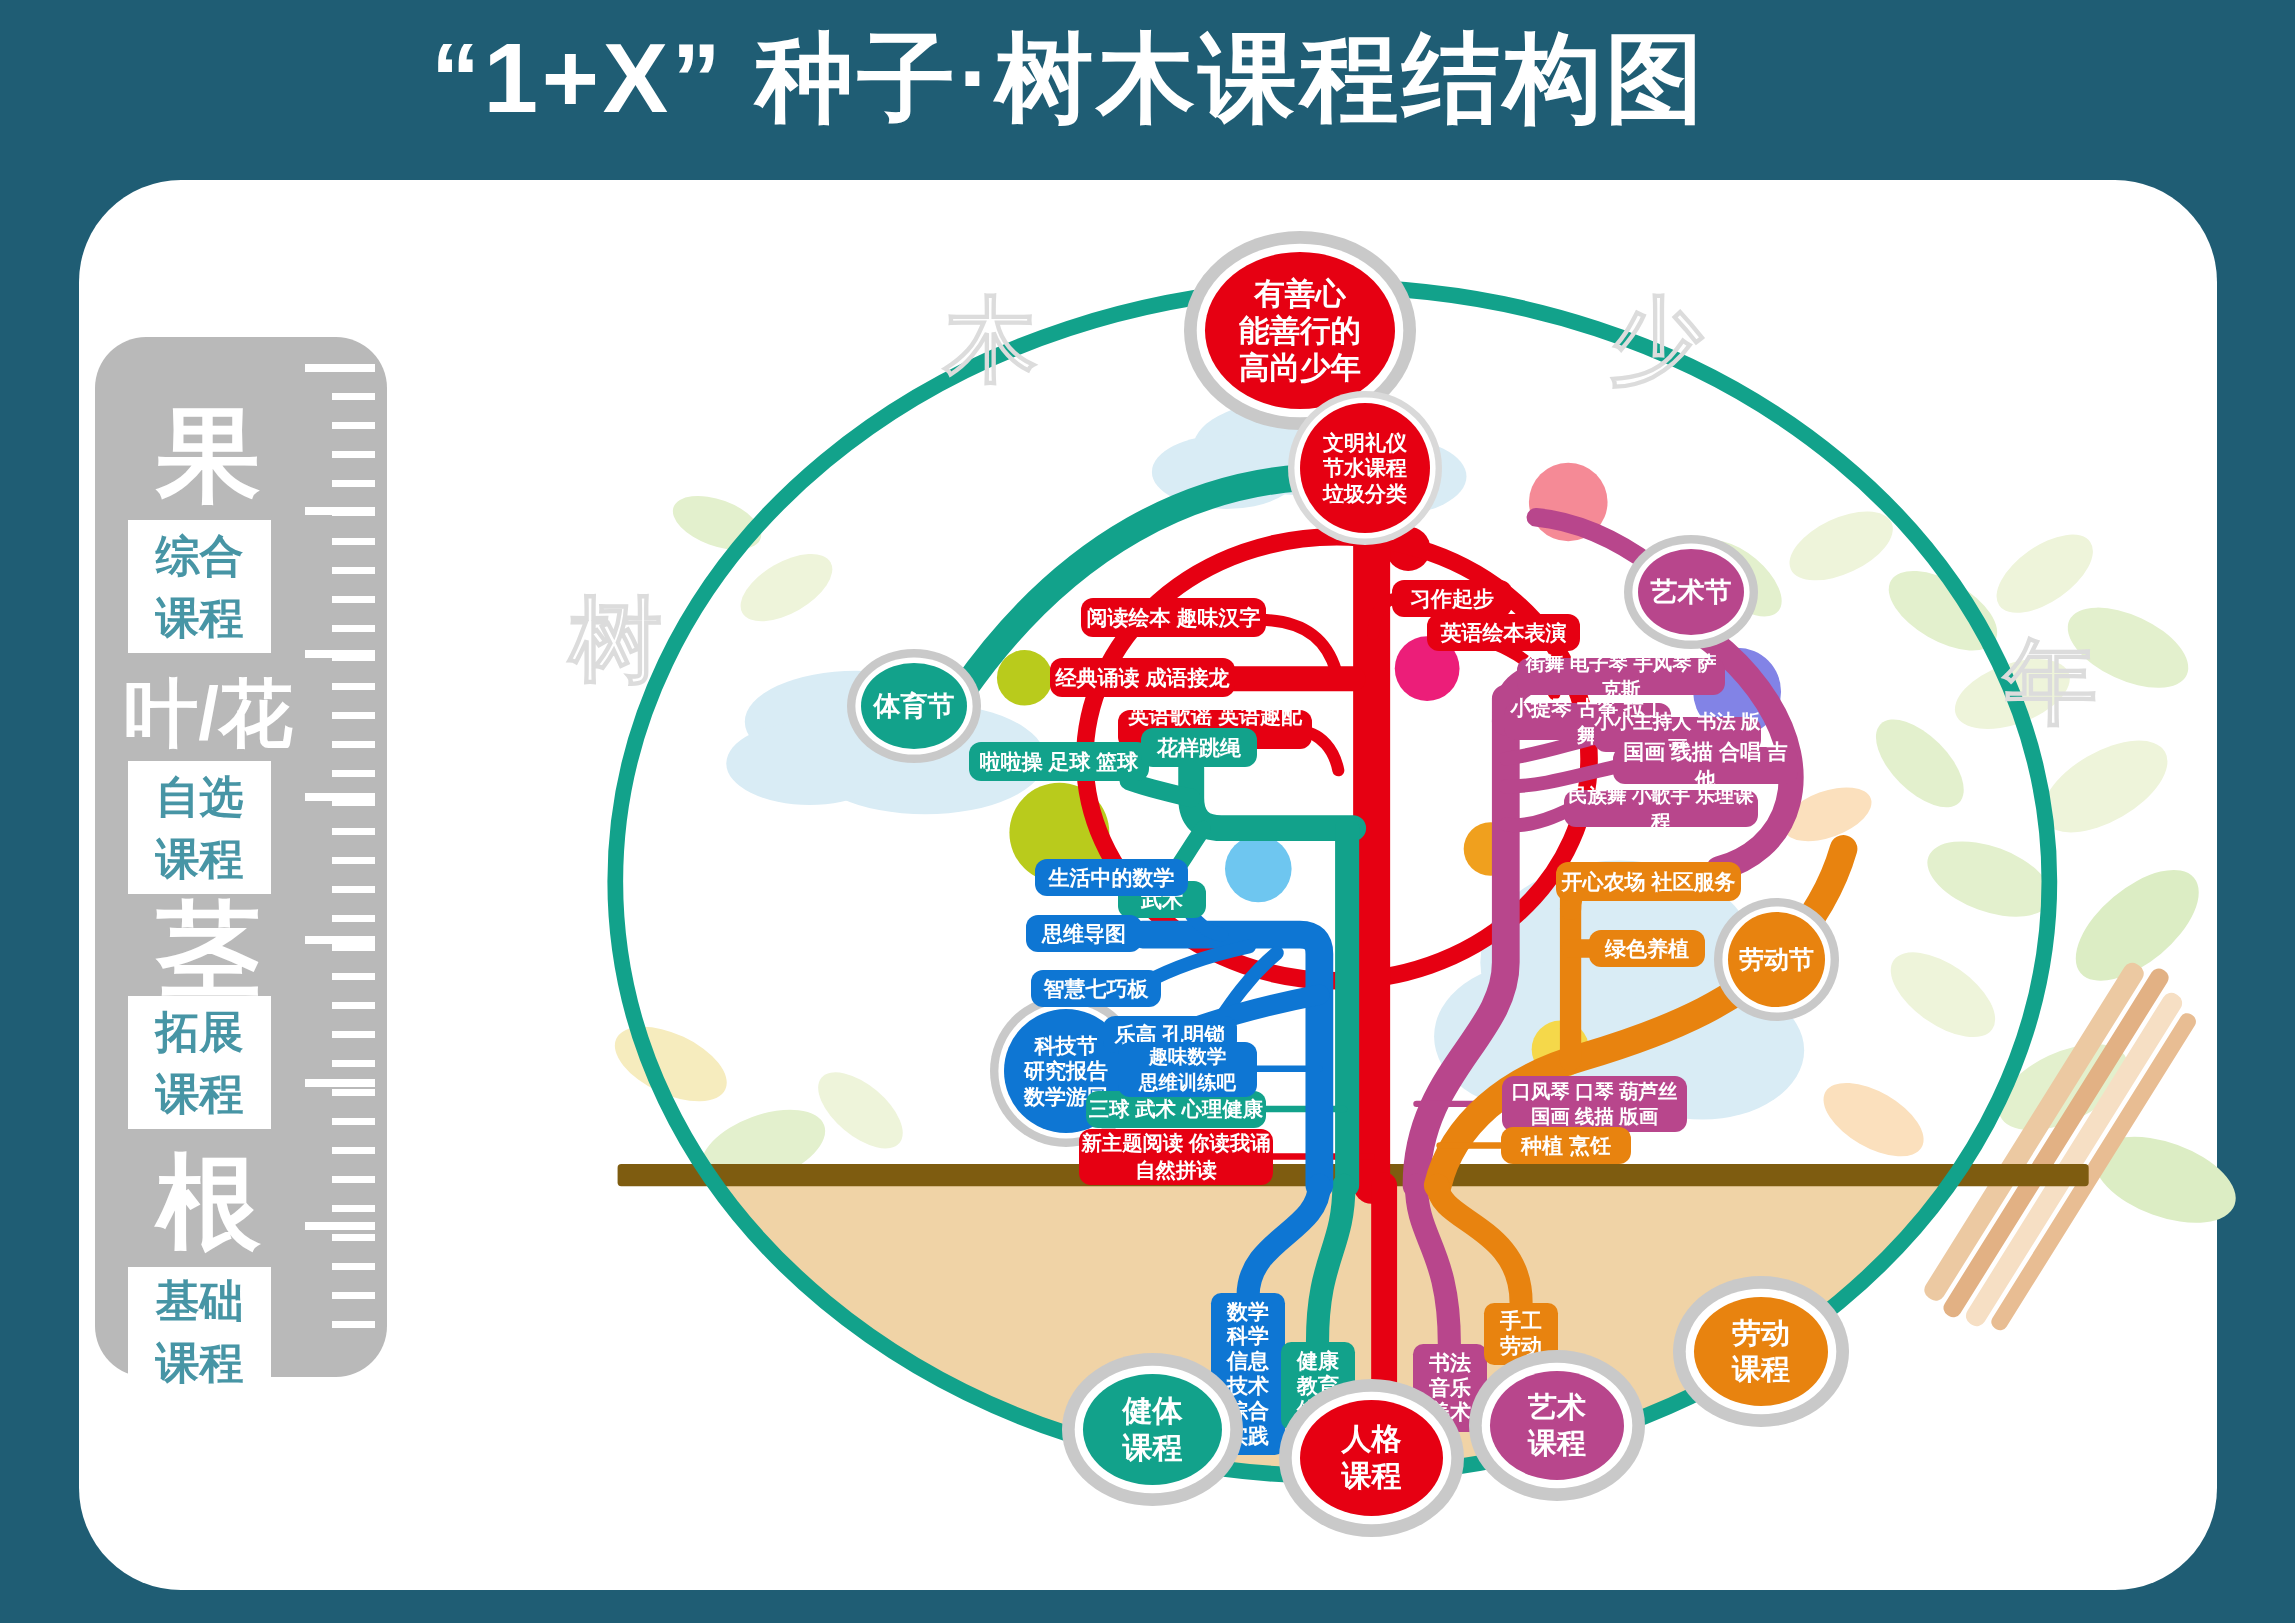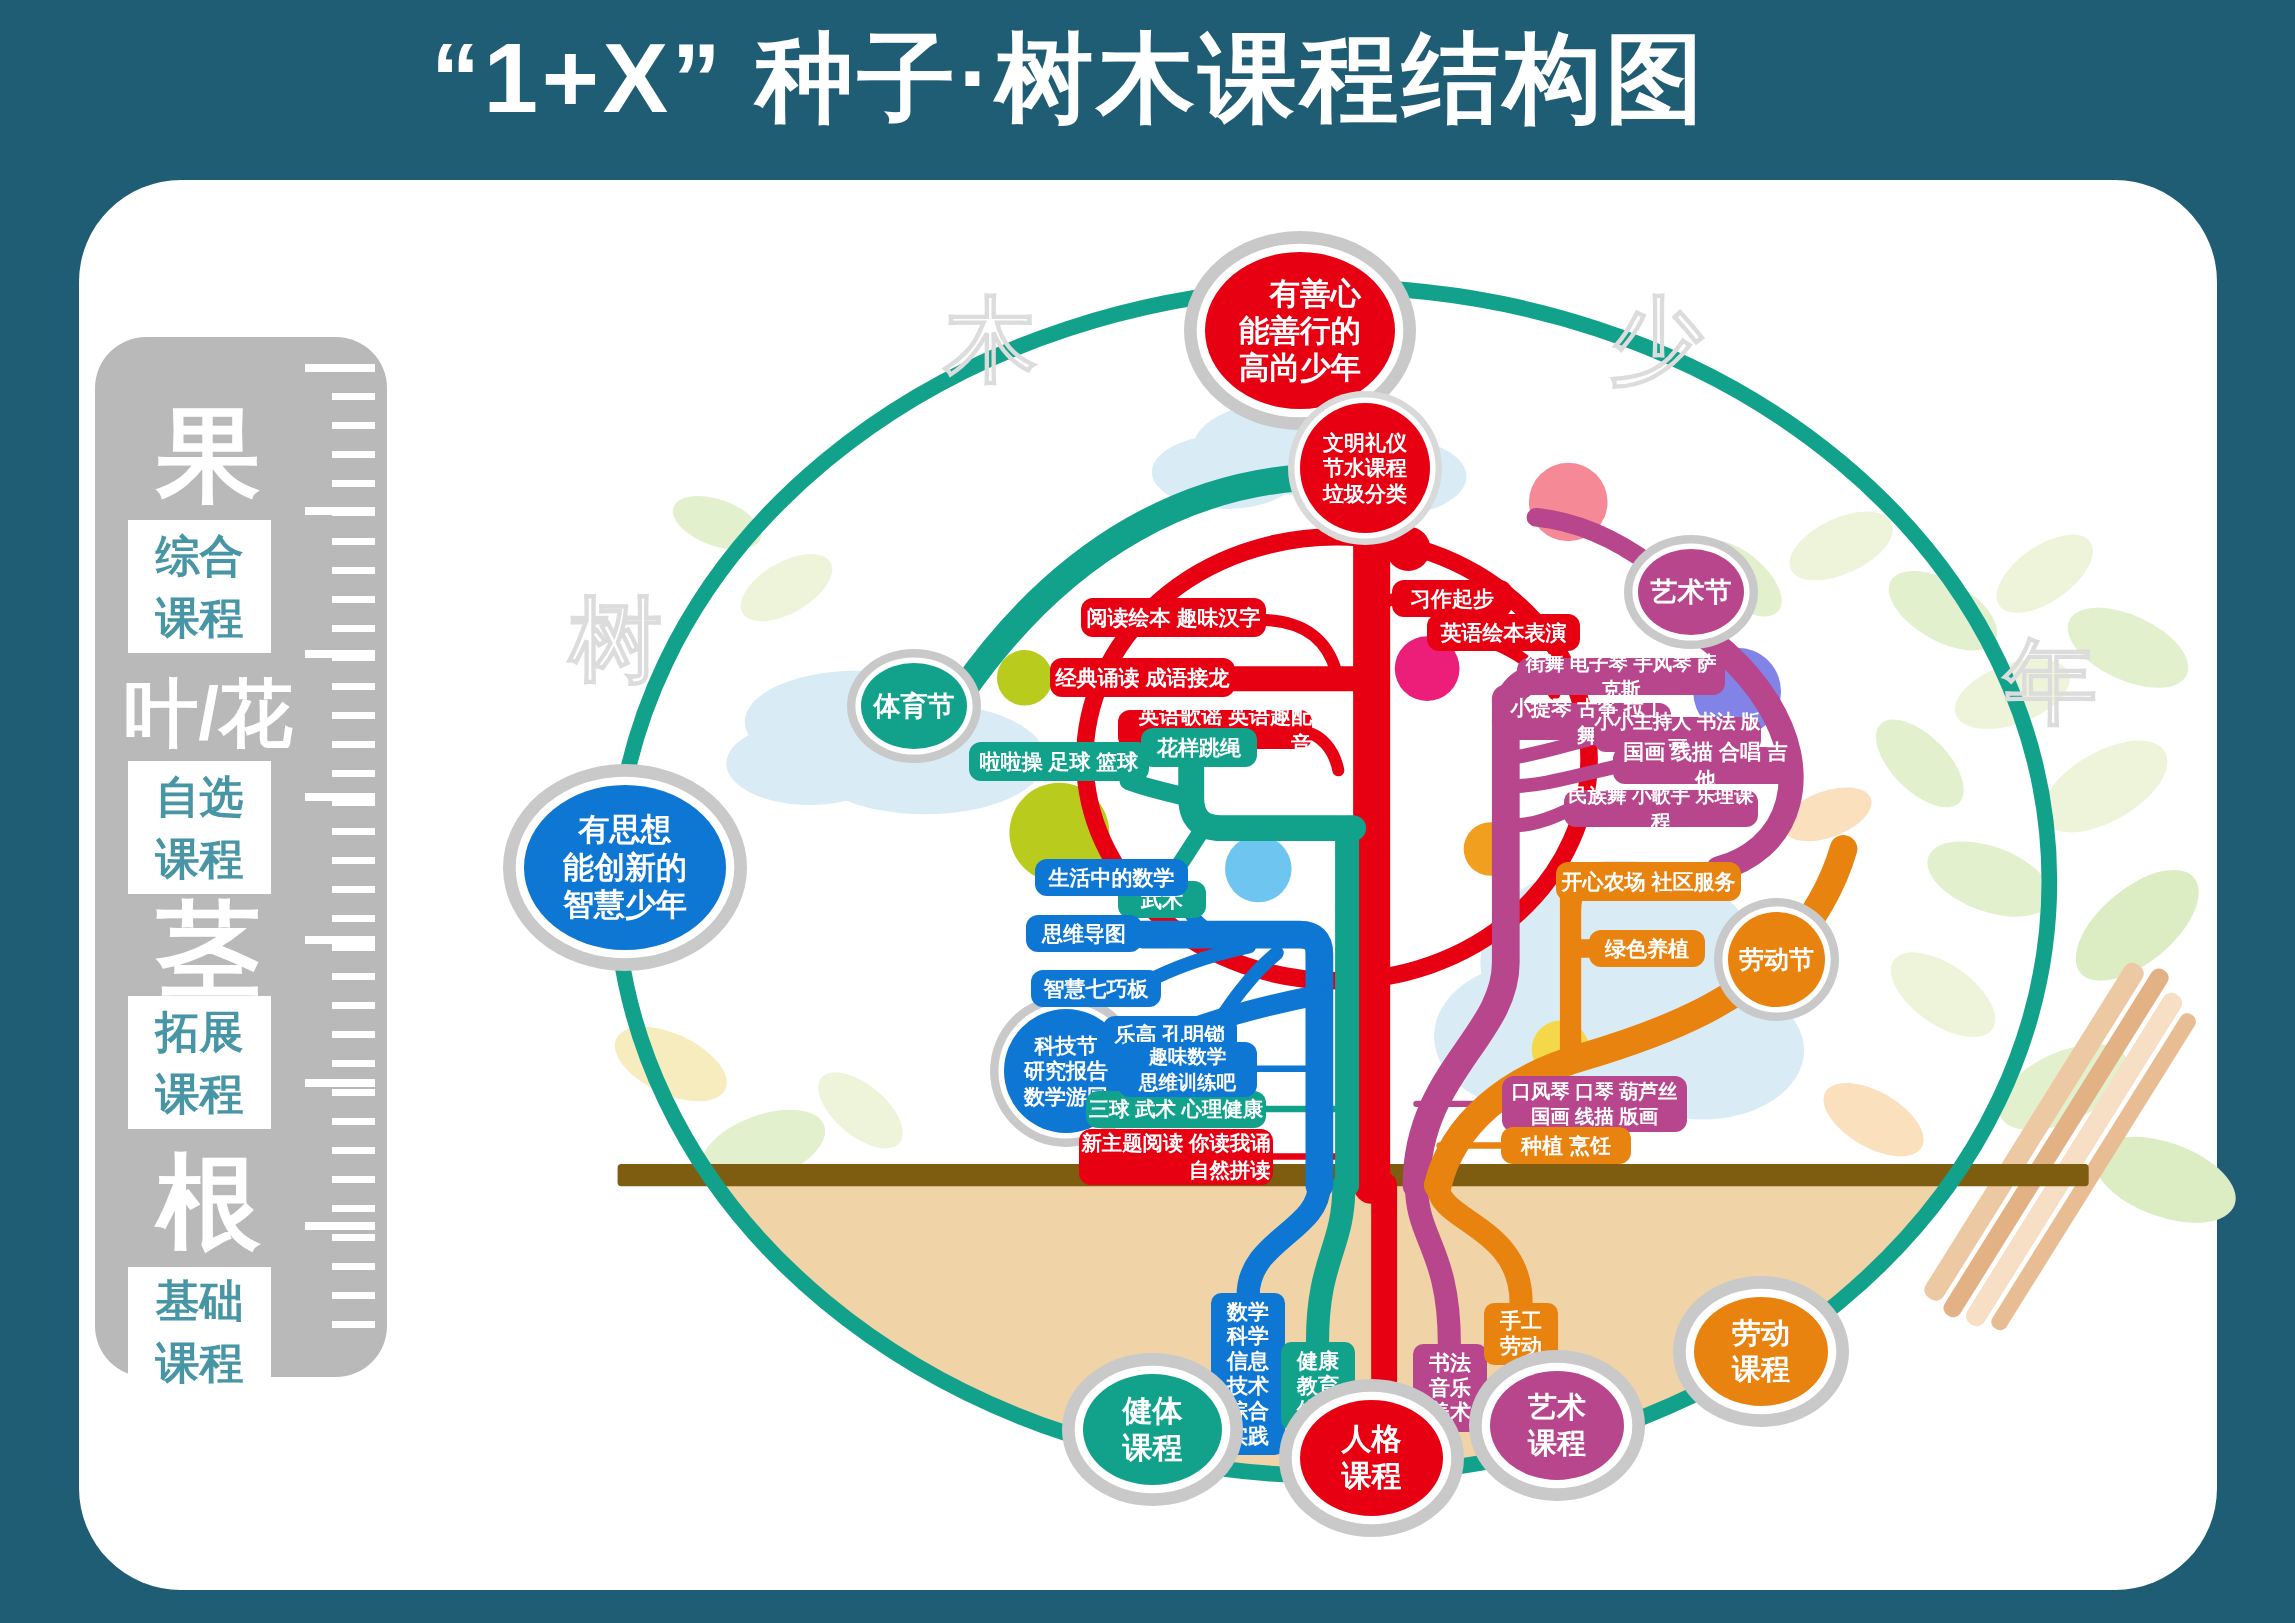--- a/index.html
+++ b/index.html
@@ -33,21 +33,21 @@
   
   .wm{position:absolute;font-size:93px;font-weight:900;color:transparent;-webkit-text-stroke:1.4px #dcdcdc;}
 
   
   .lbl{position:absolute;display:flex;align-items:center;justify-content:center;text-align:center;color:#fff;
        font-weight:bold;border-radius:12px;white-space:pre-line;line-height:1.3;}
   .circle{position:absolute;border-radius:50%;display:flex;align-items:center;justify-content:center;
        text-align:center;color:#fff;font-weight:bold;white-space:pre-line;line-height:1.22;}
   .ring-big{box-shadow:0 0 0 8.3px #fff,0 0 0 21px var(--ringgray);}
   .ring-mid{box-shadow:0 0 0 5.6px #fff,0 0 0 14px var(--ringgray);}
-  .bg-red{background:var(--red);text-align:right;} .bg-teal{background:var(--teal);} .bg-blue{background:var(--blue);}
+  .bg-red{background:var(--red);} .bg-teal{background:var(--teal);} .bg-blue{background:var(--blue);}
   .bg-magenta{background:var(--magenta);} .bg-plum{background:var(--plum);} .bg-orange{background:var(--orange);}
   .root-box{position:absolute;border-radius:10.2px;color:#fff;font-weight:bold;text-align:center;white-space:pre-line;
        display:flex;align-items:center;justify-content:center;line-height:1.18;}
 </style>
 </head>
 <body>
 
 <div class="stage">
 
   <div class="title">“1+X” 种子·树木课程结构图</div>
@@ -196,23 +196,20 @@
     </aside>
 
     <span class="wm" style="left:569px;top:578px;">树</span>
     <span class="wm" style="left:944px;top:278px;">木</span>
     <span class="wm" style="left:1610px;top:278px;">少</span>
     <span class="wm" style="left:2004px;top:620px;">年</span>
 
     <div class="circle ring-big bg-red" style="left:1205px;top:252px;width:190px;height:157px;font-size:30.5px;">有善心
 能善行的
 高尚少年</div>
-    <div class="circle ring-big bg-blue" style="left:524px;top:785px;width:202px;height:165px;font-size:31px;">有思想
-能创新的
-智慧少年</div>
 
     <div class="circle bg-red" style="left:1300px;top:403px;width:130px;height:130px;font-size:21px;box-shadow:0 0 0 5.6px #fff,0 0 0 12px #d9d9d9;">文明礼仪
 节水课程
 垃圾分类</div>
     <div class="circle ring-mid bg-teal" style="left:861px;top:663px;width:106px;height:86px;font-size:27px;">体育节</div>
     <div class="circle ring-mid bg-magenta" style="left:1638px;top:549px;width:106px;height:86px;font-size:27px;">艺术节</div>
     <div class="circle ring-mid bg-orange" style="left:1728px;top:912px;width:97px;height:95px;font-size:25px;">劳动节</div>
     <div class="circle ring-mid bg-blue" style="left:1004px;top:1009px;width:124px;height:124px;font-size:21px;">科技节
 研究报告
 数学游园</div>

